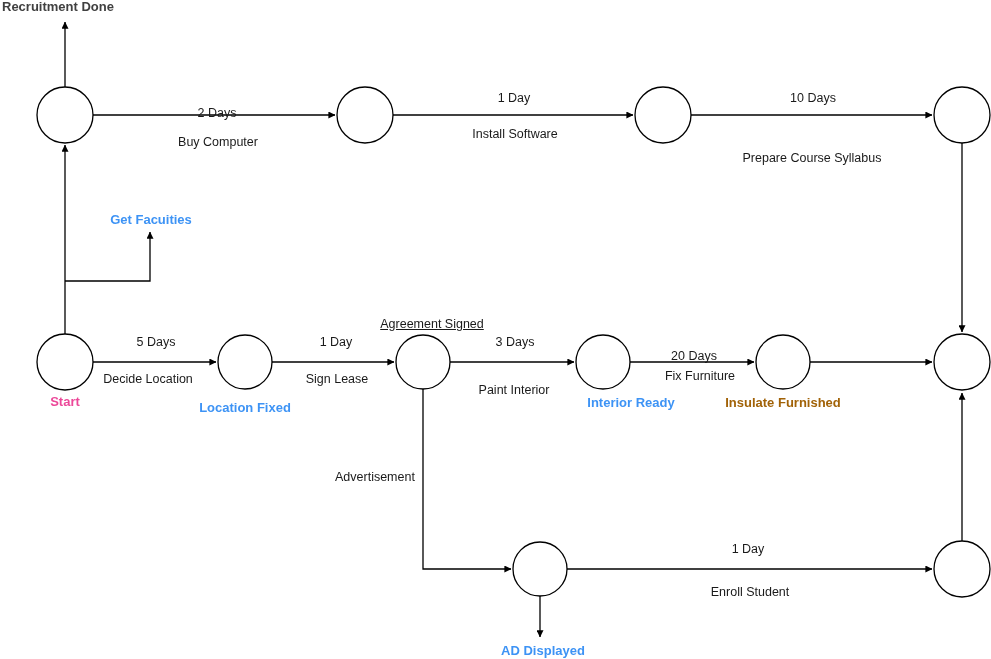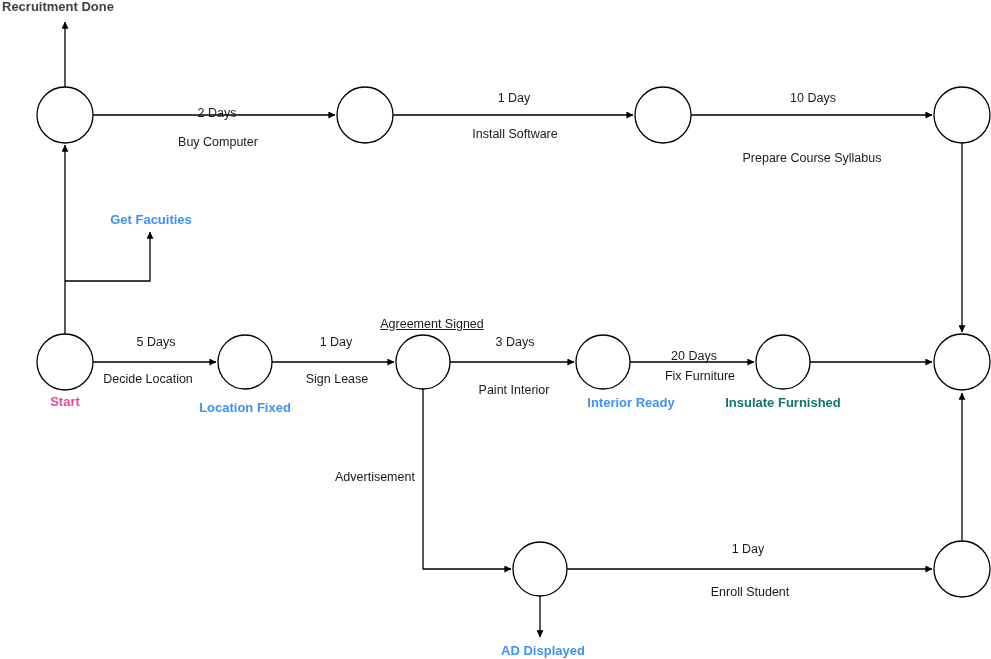--- a/index.html
+++ b/index.html
@@ -115,21 +115,21 @@
   <div class="lbl lbl-milestone lbl-center" style="left:151px; top:213px; color:#3d93f5;">Get Facuities</div>
 
   <div class="lbl lbl-milestone lbl-center" style="left:65px; top:395px; color:#ec4899;">Start</div>
 
   <div class="lbl lbl-milestone lbl-center" style="left:245px; top:395px; color:#3d93f5;margin-top:6px;">Location Fixed</div>
 
   <div class="lbl lbl-center" style="left:432px; top:318px; color:#1a1a1a;text-decoration:underline;">Agreement Signed</div>
 
   <div class="lbl lbl-milestone lbl-center" style="left:603px; top:396px; color:#3d93f5;margin-left:28px;">Interior Ready</div>
 
-  <div class="lbl lbl-milestone lbl-center" style="left:783px; top:396px; color:#0f766e;">Insulate Furnished</div>
+  <div class="lbl lbl-milestone lbl-center" style="left:783px; top:396px; color:#a16207;">Insulate Furnished</div>
 
   <div class="lbl lbl-milestone lbl-center" style="left:543px; top:644px; color:#3d93f5;">AD Displayed</div>
 
   <div class="lbl lbl-center" style="left:217px; top:92px;margin-top:15px;">2 Days</div>
   <div class="lbl lbl-center" style="left:218px; top:136px;">Buy Computer</div>
 
   <div class="lbl lbl-center" style="left:514px; top:92px;">1 Day</div>
   <div class="lbl lbl-center" style="left:515px; top:128px;">Install Software</div>
 
   <div class="lbl lbl-center" style="left:813px; top:92px;">10 Days</div>

